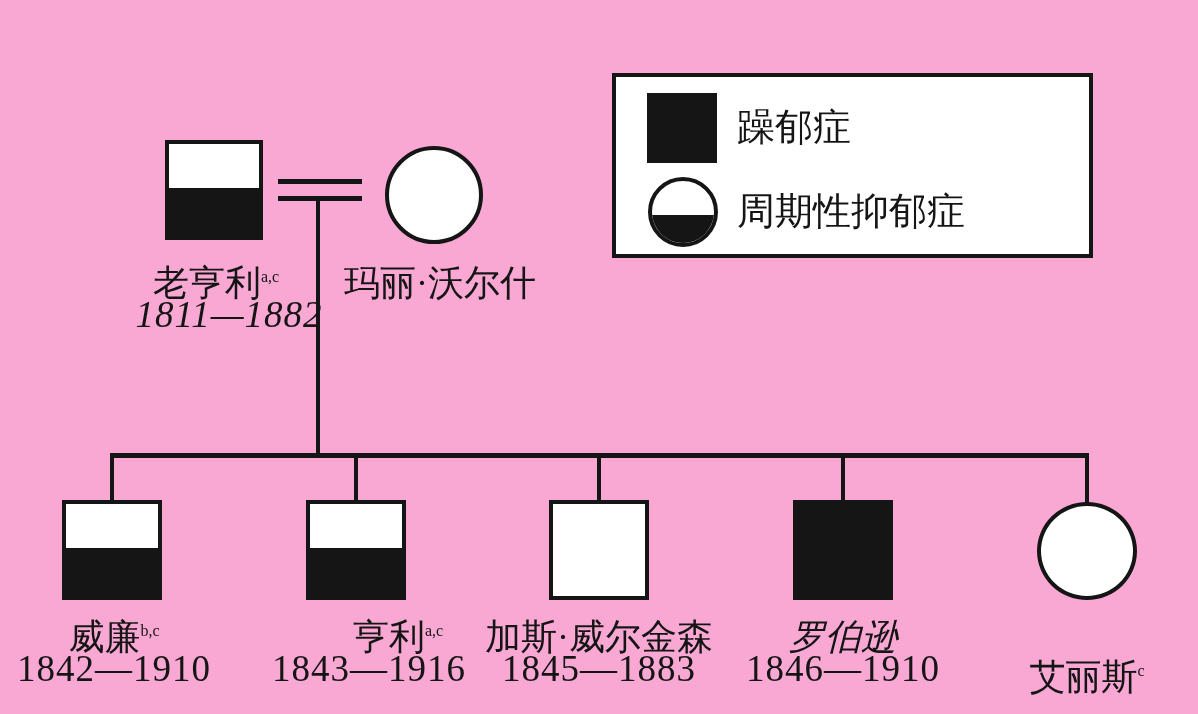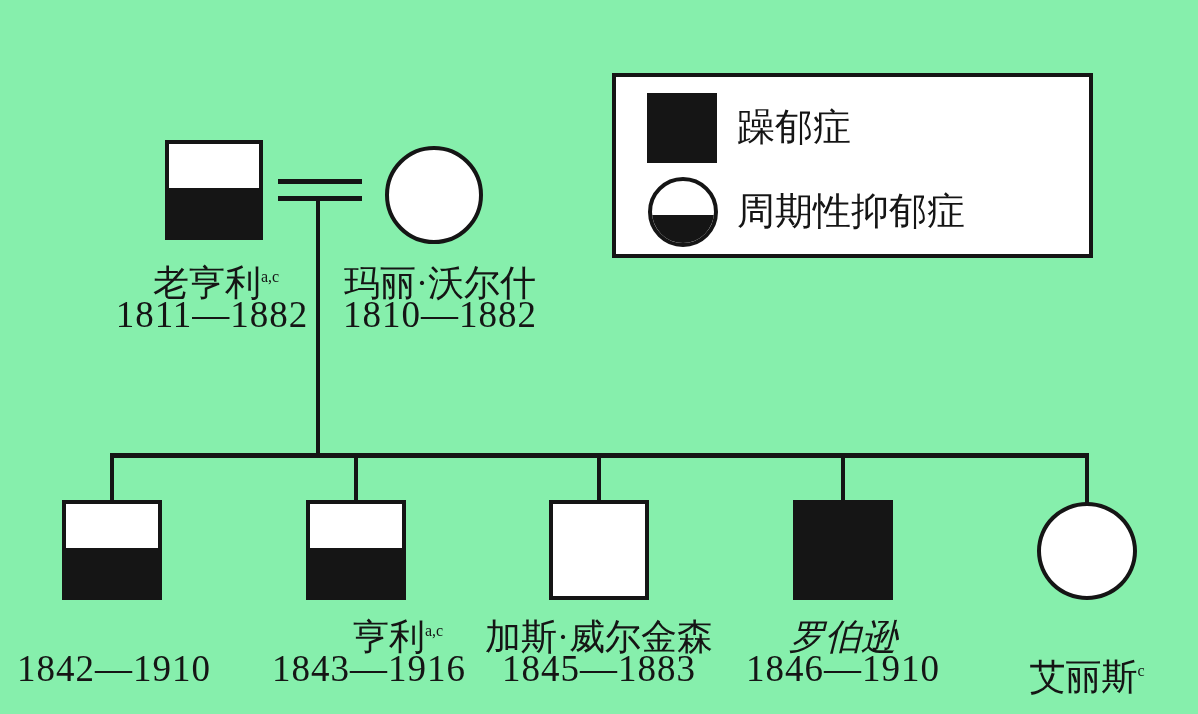--- a/index.html
+++ b/index.html
@@ -1,17 +1,17 @@
 <!DOCTYPE html>
 <html><head>
 <meta charset="utf-8">
 <style>
   html,body { margin:0; padding:0; background:#ffffff; }
   .canvas {
-    position:relative; width:1198px; height:714px; background:#86efac;
+    position:relative; width:1198px; height:714px; background:#f9a8d4;
     font-family:"Liberation Serif","DejaVu Serif",serif; color:#151515;
     overflow:hidden;
   }
   
   .hline, .vline { position:absolute; background:#151515; }
   
   .shape {
     position:absolute; box-sizing:border-box;
     border:4px solid #151515; background:#ffffff; overflow:hidden;
   }
@@ -60,43 +60,45 @@
   <div class="hline" style="left:278px; top:179px; width:84px; height:5px;"></div>
   <div class="hline" style="left:278px; top:196px; width:84px; height:5px;"></div>
 
   <div class="shape circle" style="left:385px; top:146px; width:98px; height:98px;"></div>
 
   <div class="vline" style="left:316px; top:199px; width:4px; height:258px;"></div>
 
   <div class="label name" style="left:216px; top:258px;">
     <span>老亨利</span><sup>a,c</sup>
   </div>
-  <div class="label dates" style="left:212px; top:296px;">1811—1882</div>
+  <div class="label dates" style="left:229px; top:296px;font-style:italic;">1811—1882</div>
   <div class="label name" style="left:440px; top:258px;">
     <span>玛丽·沃尔什</span><sup></sup>
   </div>
-  <div class="label dates" style="left:440px; top:296px;">1810—1882</div>
 
   <div class="hline" style="left:110px; top:453px; width:979px; height:5px;"></div>
   <div class="vline" style="left:110px; top:455px; width:4px; height:47px;"></div>
   <div class="vline" style="left:354px; top:455px; width:4px; height:47px;"></div>
   <div class="vline" style="left:597px; top:455px; width:4px; height:47px;"></div>
   <div class="vline" style="left:841px; top:455px; width:4px; height:47px;"></div>
   <div class="vline" style="left:1085px; top:455px; width:4px; height:49px;"></div>
 
   <div class="shape" style="left:62px; top:500px; width:100px; height:100px;">
     <div class="fill-half"></div>
   </div>
   <div class="shape" style="left:306px; top:500px; width:100px; height:100px;">
     <div class="fill-half"></div>
   </div>
   <div class="shape" style="left:549px; top:500px; width:100px; height:100px;"></div>
   <div class="shape filled" style="left:793px; top:500px; width:100px; height:100px;"></div>
   <div class="shape circle" style="left:1037px; top:502px; width:100px; height:98px;"></div>
 
+  <div class="label name" style="left:114px; top:612px;">
+    <span>威廉</span><sup>b,c</sup>
+  </div>
   <div class="label dates" style="left:114px; top:650px;">1842—1910</div>
 
   <div class="label name" style="left:358px; top:612px;margin-left:40px;">
     <span>亨利</span><sup>a,c</sup>
   </div>
   <div class="label dates" style="left:358px; top:650px;margin-left:11px;">1843—1916</div>
 
   <div class="label name" style="left:599px; top:612px;">
     <span>加斯·威尔金森</span><sup></sup>
   </div>

